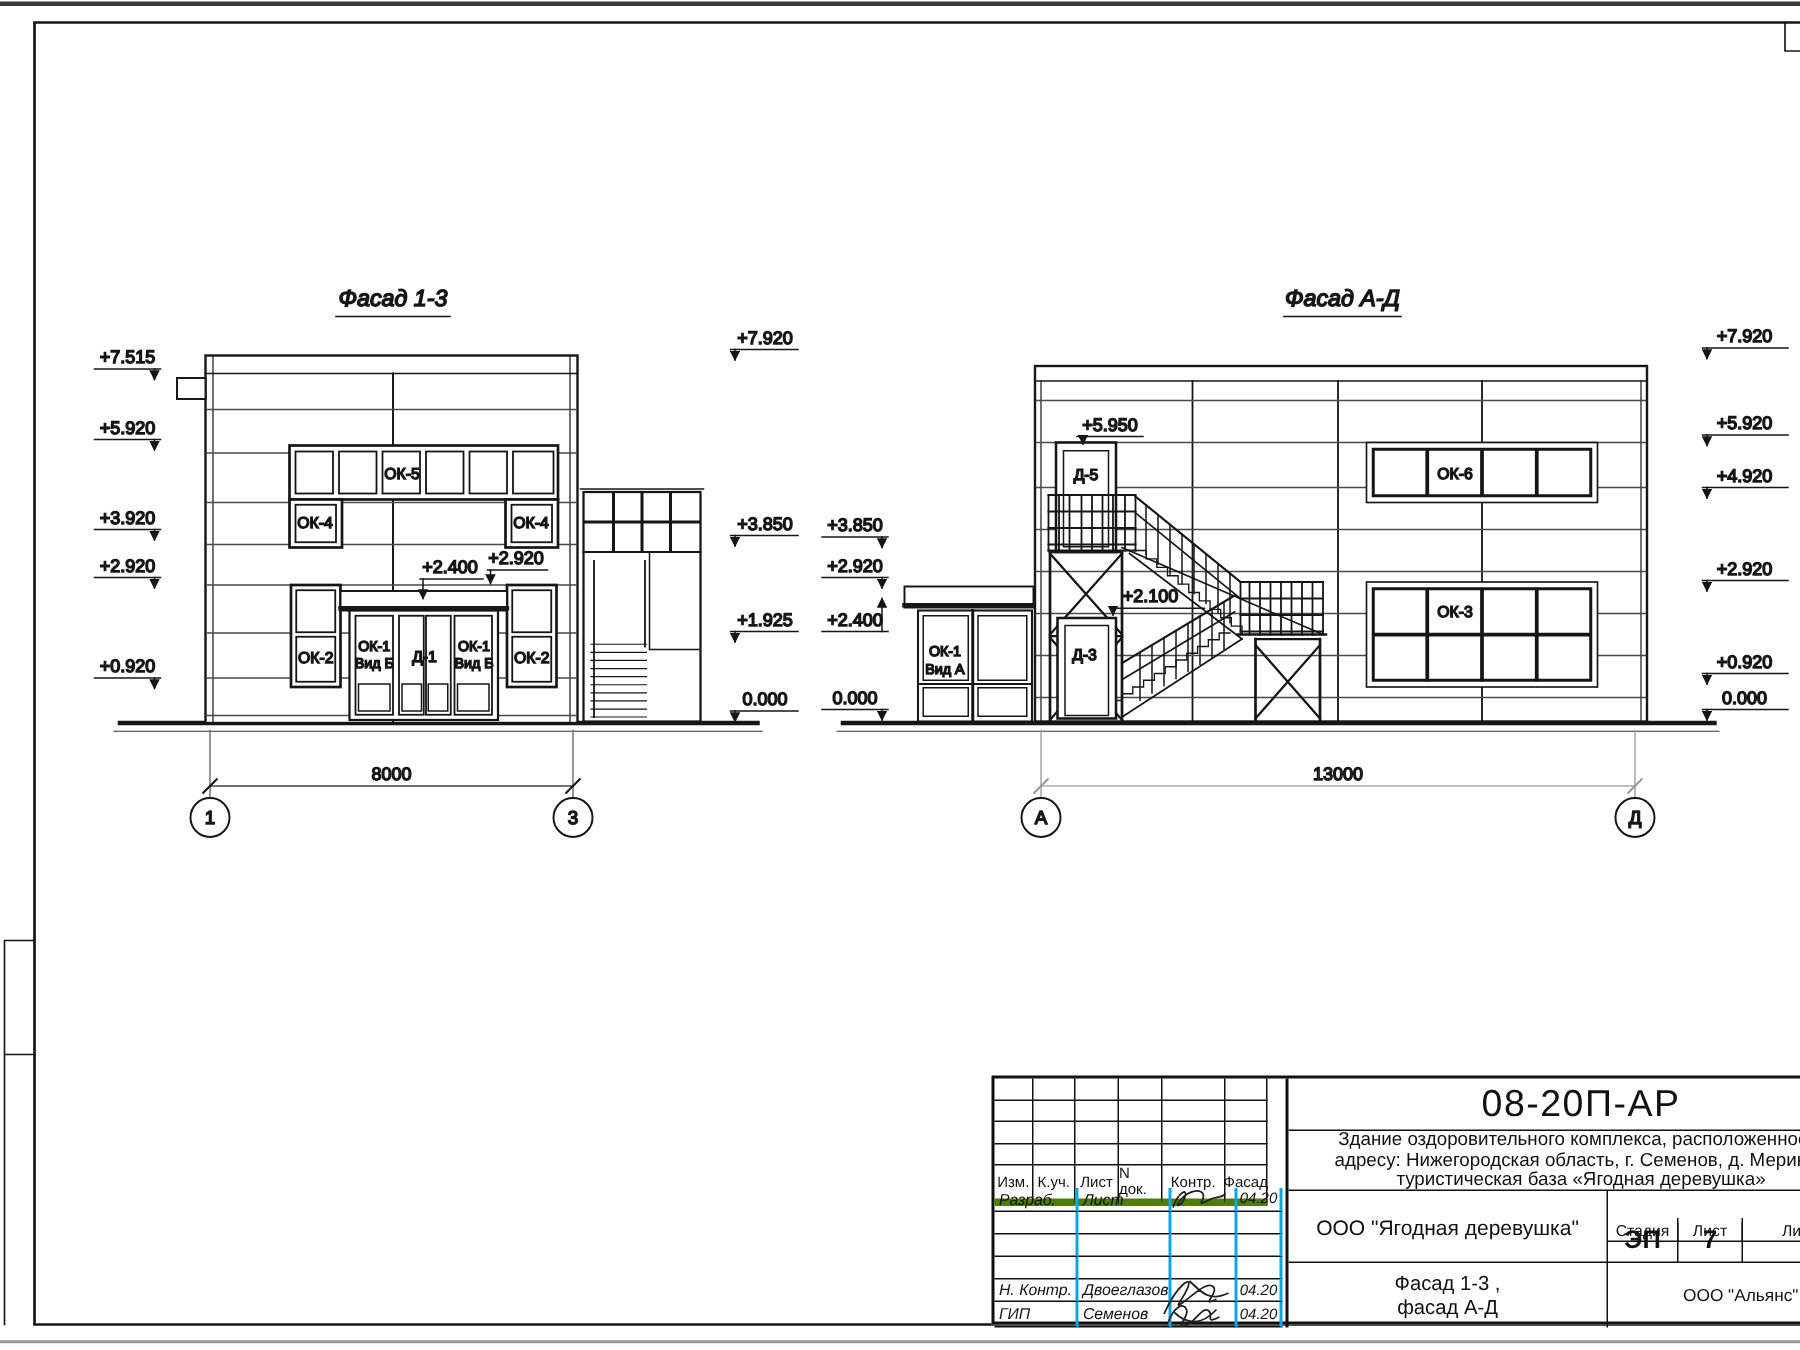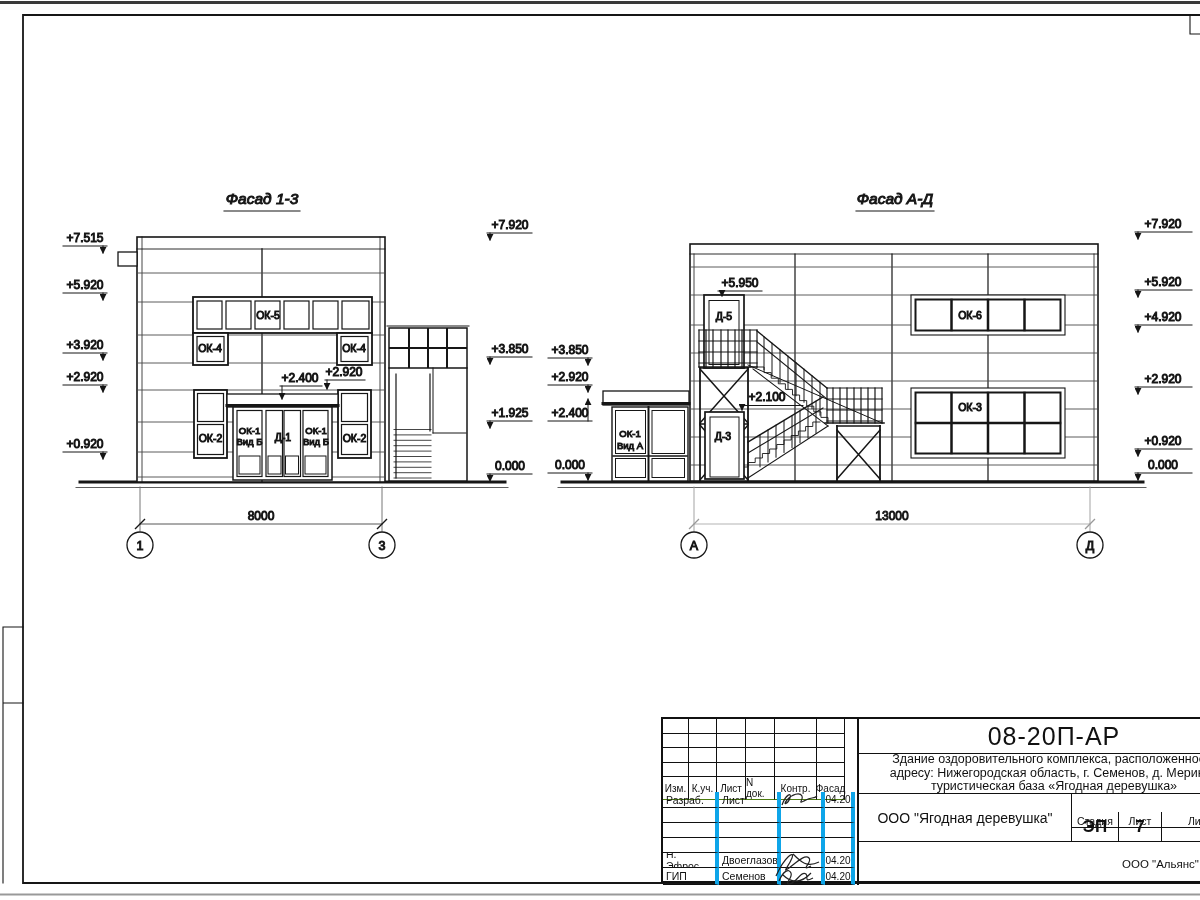--- a/index.html
+++ b/index.html
@@ -16,26 +16,26 @@
 
   
   .tb{position:absolute;left:661px;top:717px;width:584px;height:166px;
       border:2px solid #111;box-sizing:border-box;background:#fff;font-size:11px;}
   .tb *{box-sizing:border-box;}
   .revgrid{position:absolute;left:0;top:0;width:194px;height:58px;display:grid;
            grid-template-columns:26px 28px 29px 29px 42px 28px;grid-auto-rows:14.5px;}
   .revgrid div{border-right:1px solid #111;border-bottom:1px solid #111;}
   .hdr{position:absolute;left:0;top:58px;width:194px;height:15px;display:grid;
        grid-template-columns:26px 28px 29px 29px 42px 28px;}
-  .hdr div{border-right:1px solid #111;border-bottom:1px solid #4d7c0f;
+  .hdr div{border-right:1px solid #111;border-bottom:5px solid #4d7c0f;
            font-size:10px;display:flex;align-items:center;justify-content:center;}
   .staff{position:absolute;left:0;top:73px;width:194px;height:93px;}
   .srow{display:grid;grid-template-columns:56px 62px 44px 30px;}
-  .srow div{border-right:4px solid #0ea5e9;border-bottom:1px solid #111;
-            font-size:10.5px;display:flex;align-items:center;padding-left:3px;overflow:hidden;}
+  .srow div{border-right:2px solid #0ea5e9;border-bottom:1px solid #111;
+            font-size:10.5px;display:flex;align-items:center;padding-left:3px;overflow:hidden;font-style:italic;}
   .srow div.ctr{justify-content:center;padding-left:0;font-size:10px;}
   .rb{position:absolute;left:194px;top:0;width:390px;height:166px;border-left:2px solid #111;}
   .code{position:absolute;left:0;top:0;width:390px;height:35px;border-bottom:1.5px solid #111;
         font-size:25px;display:flex;align-items:center;justify-content:center;letter-spacing:1px;}
   .desc{position:absolute;left:0;top:35px;width:390px;height:40px;border-bottom:1.5px solid #111;
         font-size:12.5px;line-height:13.5px;text-align:center;white-space:nowrap;
         display:flex;flex-direction:column;justify-content:center;}
   .client{position:absolute;left:0;top:75px;width:213px;height:48px;
           border-right:1.5px solid #111;border-bottom:1.5px solid #111;
           font-size:14px;display:flex;align-items:center;justify-content:center;}
@@ -407,21 +407,21 @@
         <div class="ctr"></div>
         <div class="ctr"></div>
     </div>
     <div class="srow" style="height:15px">
       <div></div>
         <div></div>
         <div class="ctr"></div>
         <div class="ctr"></div>
     </div>
     <div class="srow" style="height:15px">
-      <div>Н. Эфрос.</div>
+      <div>Н. Контр.</div>
       <div>Двоеглазов</div>
       <div class="ctr"></div>
       <div class="ctr">04.20</div>
     </div>
     <div class="srow" style="height:17px">
       <div>ГИП</div>
       <div>Семенов</div>
       <div class="ctr"></div>
       <div class="ctr">04.20</div>
     </div>
@@ -440,20 +440,24 @@
         <div>Стадия</div>
         <div>Лист</div>
         <div>Листов</div>
       </div>
       <div class="stgval">
         <div>ЭП</div>
         <div>7</div>
         <div></div>
       </div>
     </div>
+    <div class="dtitle">
+      <span>Фасад 1-3 ,</span>
+      <span>фасад А-Д</span>
+    </div>
     <div class="contractor">ООО "Альянс"</div>
   </div>
 
   <svg class="sig" style="left:113px;top:71px;" width="46" height="20" viewBox="0 0 46 20">
     <path d="M6,15 C10,4 16,2 14,8 C12,14 6,16 11,10 C16,4 24,2 26,6 C28,10 20,15 30,10 C35,7 38,9 41,6" stroke="#222" stroke-width="1.2" fill="none"></path>
   </svg>
   <svg class="sig" style="left:108px;top:129px;" width="56" height="34" viewBox="0 0 56 34">
     <path d="M5,28 C14,8 24,2 21,10 C18,18 10,26 18,20 C26,14 34,6 38,10 C42,14 28,24 40,18 M22,6 C30,14 36,20 48,14" stroke="#222" stroke-width="1.2" fill="none"></path>
   </svg>
   <svg class="sig" style="left:110px;top:146px;" width="52" height="24" viewBox="0 0 52 24">

